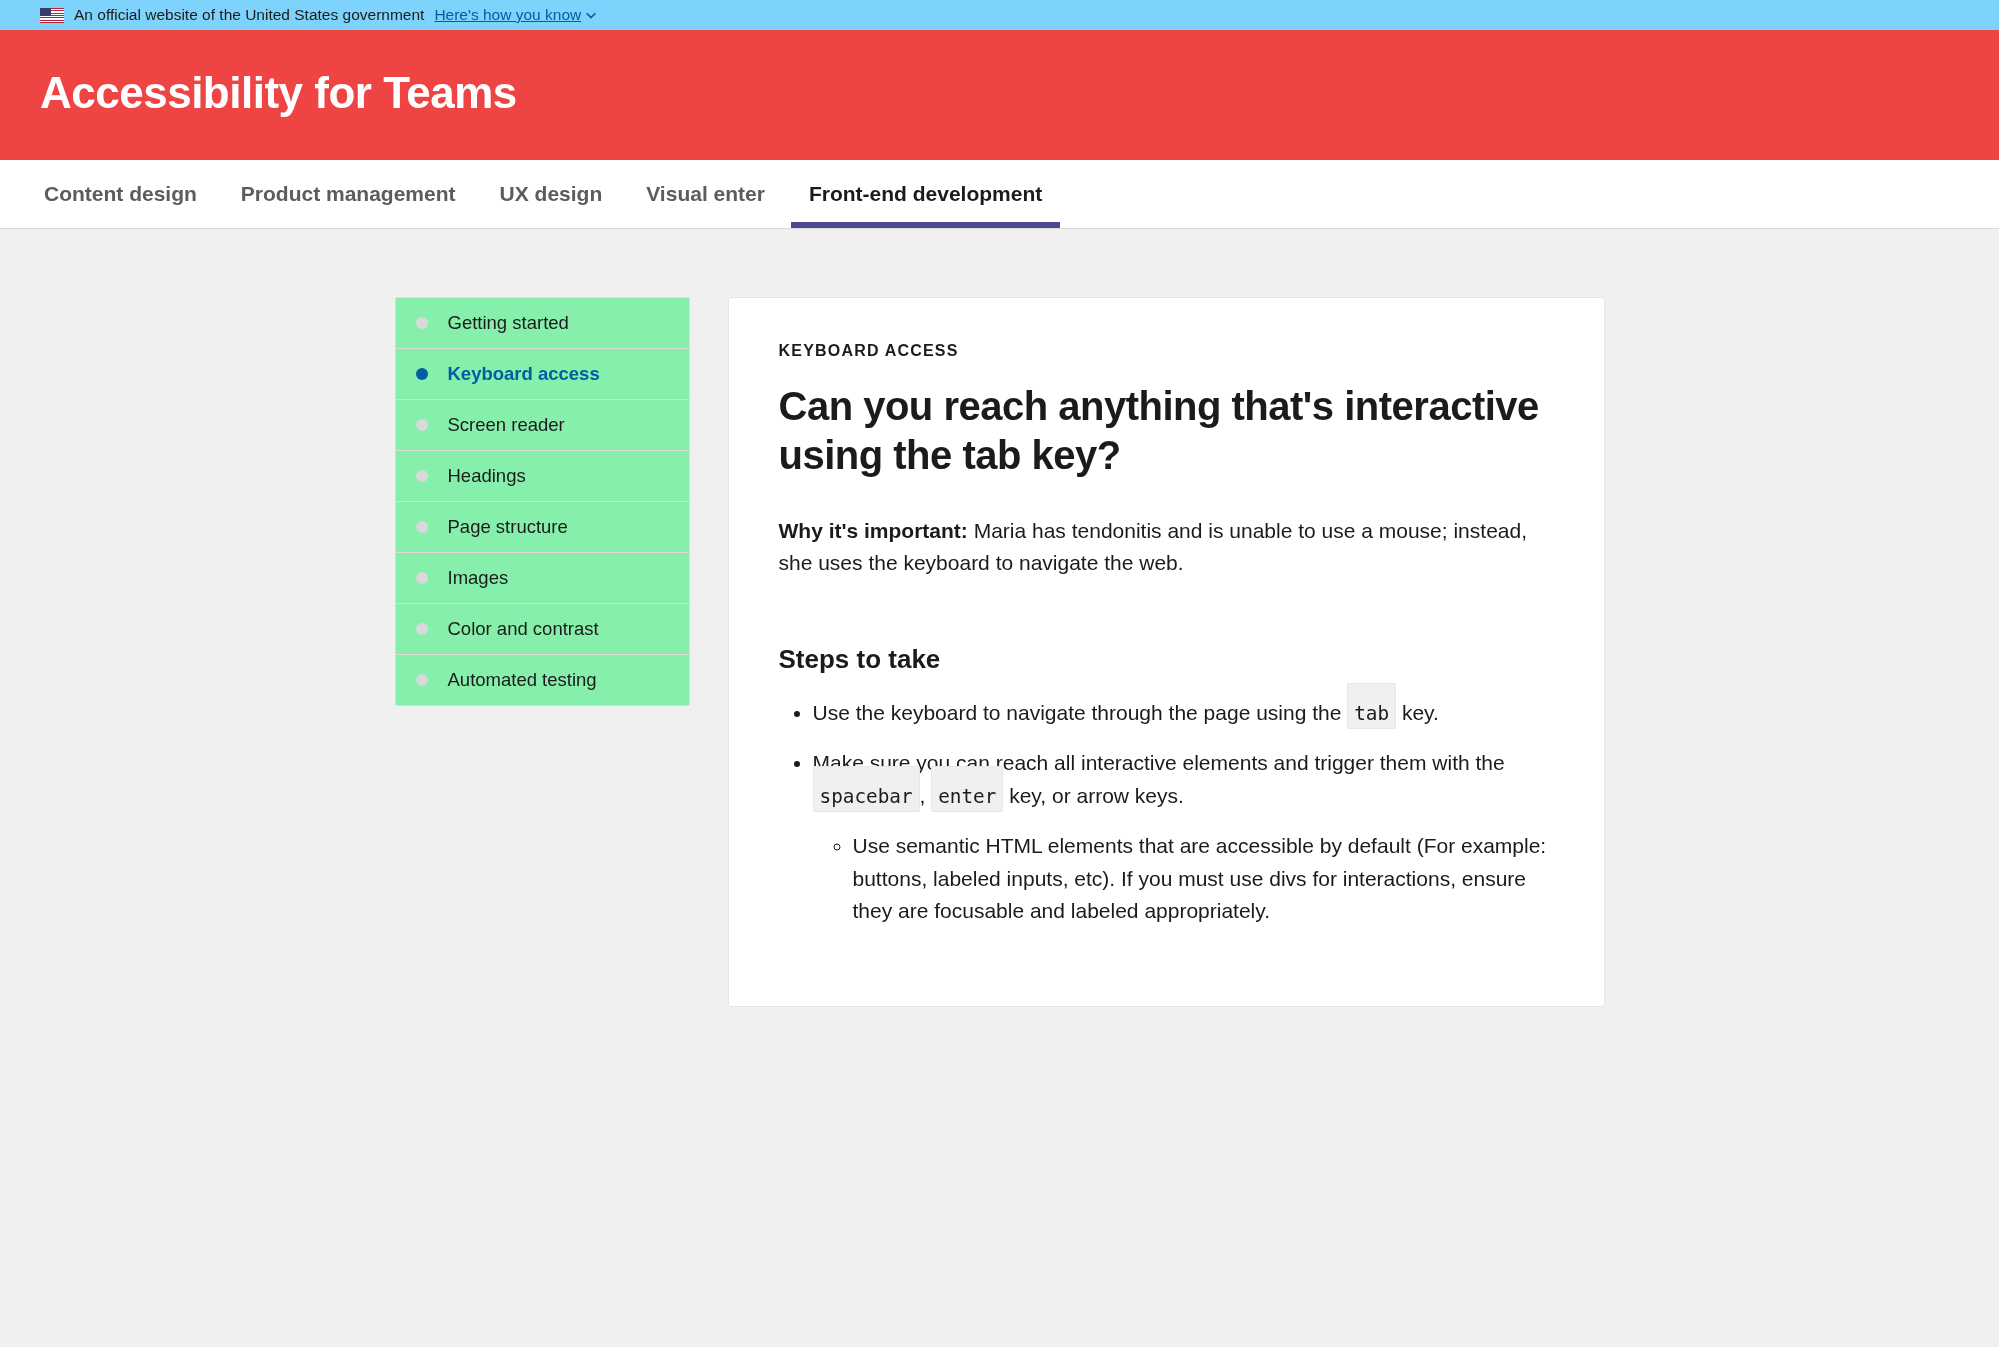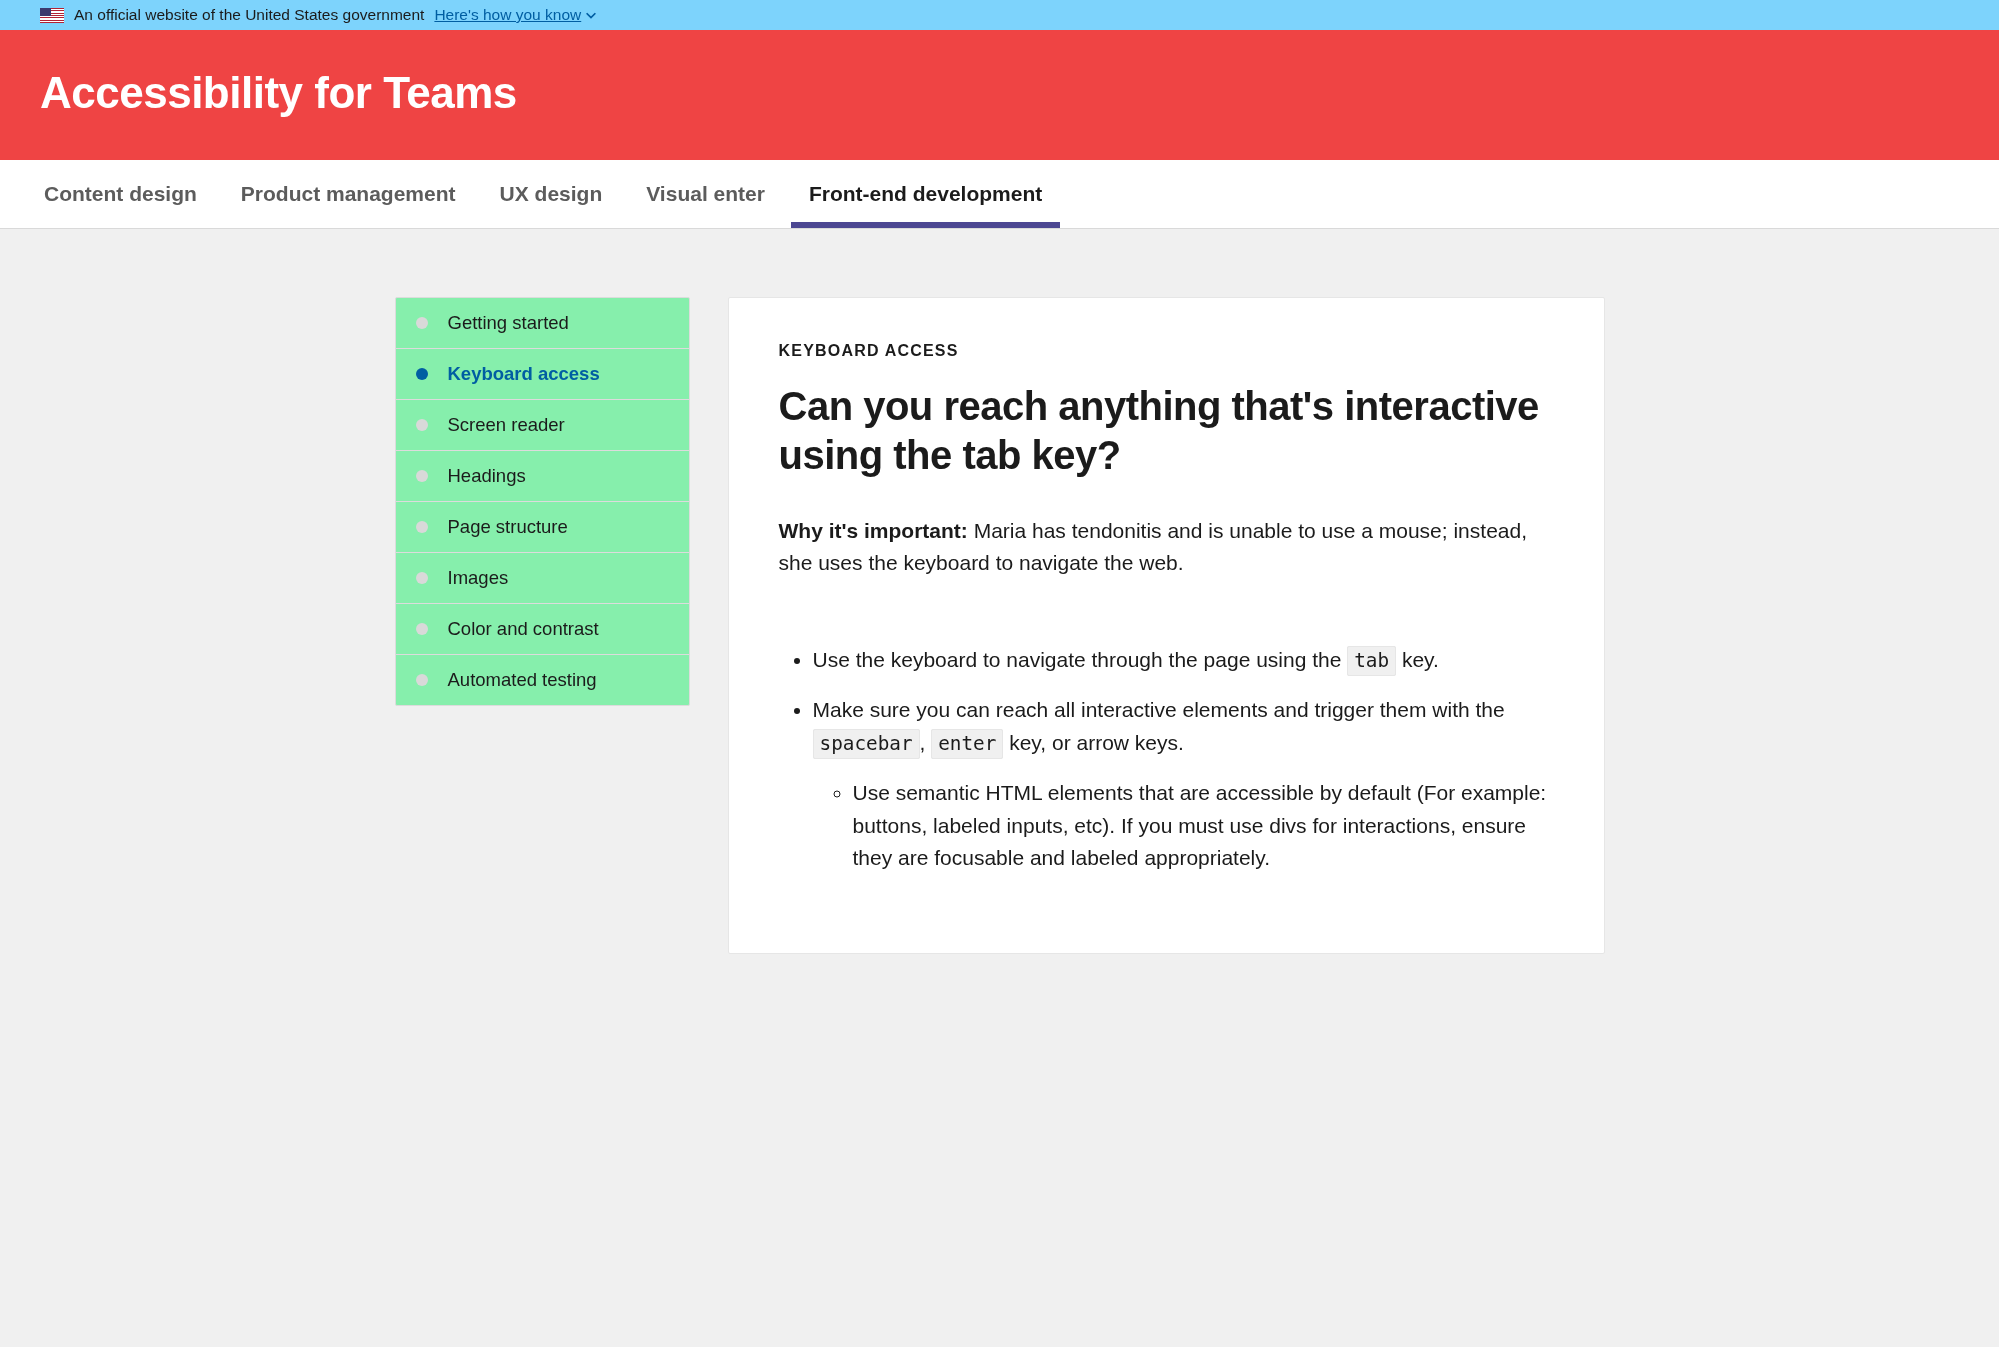--- a/index.html
+++ b/index.html
@@ -195,21 +195,21 @@
     list-style: circle;
     padding-left: 40px;
     margin-top: 18px;
   }
   .steps ul li { margin-bottom: 14px; }
 
   code {
     font-family: ui-monospace, SFMono-Regular, Menlo, Consolas, monospace;
     background: #f0f0f0;
     border: 1px solid #e6e6e6;
-    padding: 2px 6px 3px;
+    padding: 18px 6px 3px;
     font-size: 0.92em;
     border-radius: 2px;
   }
 </style>
 </head>
 <body>
 
 <div class="gov-banner">
   <span class="flag"></span>
   <span>An official website of the United States government</span>
@@ -251,20 +251,21 @@
   </ul>
 
   <main class="content">
     <div class="kicker">KEYBOARD ACCESS</div>
     <h1>Can you reach anything that's interactive using the tab key?</h1>
 
     <p class="intro">
       <strong>Why it's important:</strong><span> Maria has tendonitis and is unable to use a mouse; instead, she uses the keyboard to navigate the web.</span>
     </p>
 
+    <h2>Steps to take</h2>
 
     <ul class="steps">
       <li>
         <span>Use the keyboard to navigate through the page using the </span><code>tab</code><span> key.</span>
       </li>
       <li>
         <span>Make sure you can reach all interactive elements and trigger them with the </span><code>spacebar</code><span>, </span><code>enter</code><span> key, or arrow keys.</span>
         <ul>
           <li>Use semantic HTML elements that are accessible by default (For example: buttons, labeled inputs, etc). If you must use divs for interactions, ensure they are focusable and labeled appropriately.</li>
         </ul>

